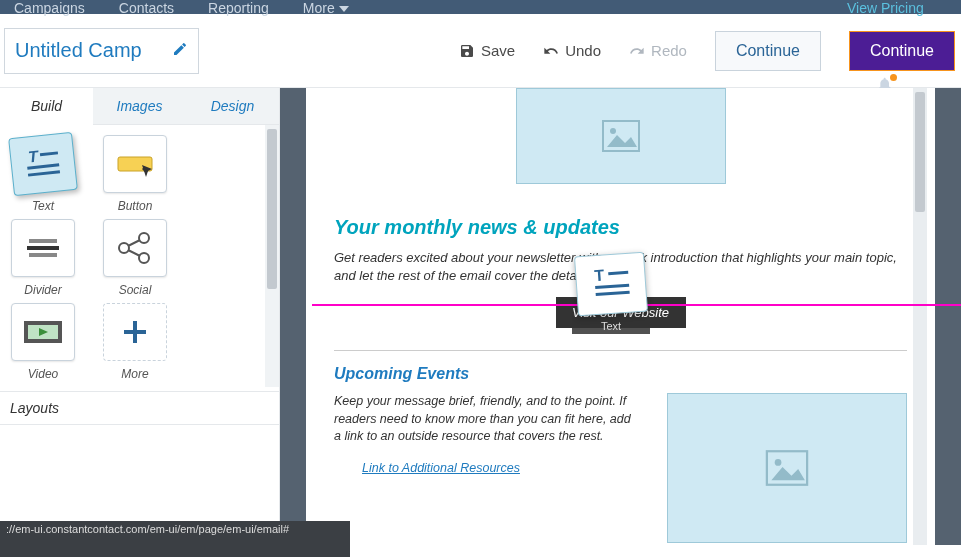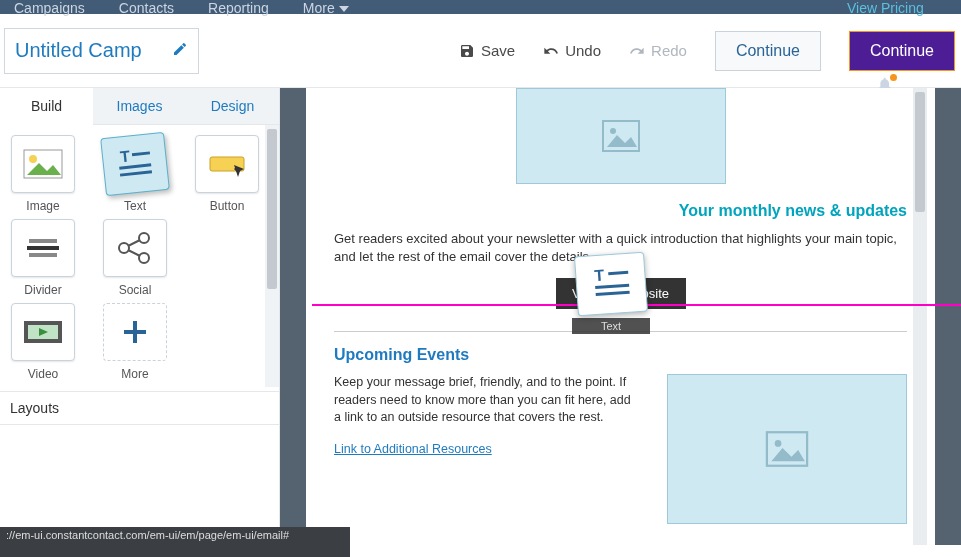--- a/index.html
+++ b/index.html
@@ -22,21 +22,21 @@
   .title-box input { border: none; font-size: 20px; color: #1f7bbf; width: 140px; outline: none; }
   .pencil { color: #1f7bbf; }
   .action-buttons { margin-left: auto; display: flex; align-items: center; gap: 28px; padding-right: 6px; }
   .act { display: flex; align-items: flex-end; gap: 6px; font-size: 15px; cursor: pointer; color: #4a4a4a; }
   .act.disabled { color: #b0b7bf; }
   .btn { padding: 10px 20px; font-size: 16px; border: 1px solid #c9d3dc; background: #fff; cursor: pointer; }
   .btn.preview { color: #2a6496; background:#f7f9fb; }
   .btn.continue { background: #4c1d95; color: #fff; border-color: #f7941d; }
 
   
-  .main { display: flex; height: calc(557px - 26px - 74px); position: relative; }
+  .main { display: flex; height: calc(557px - 26px - 74px); position: relative; font-style: italic; }
 
   
   .sidebar { width: 280px; background: #fff; border-right: 1px solid #e5e8eb; display: flex; flex-direction: column; position: relative;}
   .tabs { display: flex; }
   .tab { flex: 1; text-align: center; padding: 10px 0; font-size: 14px; cursor: pointer; color: #1f7bbf; background: #f0f3f5; border-bottom: 1px solid #e5e8eb; }
   .tab.active { background: #fff; color: #333; border-bottom: 1px solid #fff; }
   .blocks { padding: 10px 0 0 6px; position: relative; }
   .block-row { display: flex; gap: 18px; margin-bottom: 6px; }
   .block { width: 74px; text-align: center; font-size: 12px; color: #555; cursor: grab; }
   .block .tile { width: 64px; height: 58px; margin: 0 auto 6px; background: #fff; border: 1px solid #c9d3dc; border-radius: 4px; display: flex; align-items: center; justify-content: center; box-shadow: 0 1px 2px rgba(0,0,0,0.1);}
@@ -48,41 +48,41 @@
 
   
   .canvas-wrap { flex: 1; background: #556270; padding: 0 0; overflow: hidden; position: relative; }
   .canvas-inner { margin: 0 26px; background: #fff; height: 100%; padding: 0 0; position: relative; }
   .scroll-right { position:absolute; right:8px; top:0; bottom:0; width:14px; background:#e9edf0;}
   .scroll-right .th { position:absolute; top:4px; left:2px; width:10px; height:120px; background:#c3c9cf; border-radius:2px;}
   .email-body { padding: 0 28px; }
   .img-ph { background: #cfe9f3; border: 1px solid #9ec9d9; display:flex; align-items:center; justify-content:center; }
   .img-ph svg { opacity:0.7; }
   .hero-img { width: 210px; height: 96px; margin: 0 auto; }
-  .headline { text-align:right; color:#00a4bd; font-size: 16px; font-weight: bold; margin: 18px 0 10px; }
+  .headline { text-align:left; color:#00a4bd; font-size: 20px; font-weight: bold; margin: 32px 0 10px; }
   .intro { font-size: 13px; color: #333; line-height: 1.4; }
   .visit-btn { display:block; width:130px; margin: 12px auto 0; background:#333; color:#fff; text-align:center; padding:8px 6px; font-size:13px;}
   hr.sep { border:none; border-top:1px solid #ccc; margin: 22px 0 14px; }
   .section-title { color:#1f7bbf; font-weight:bold; font-size:16px; margin-bottom:10px;}
   .two-col { display:flex; gap:26px; }
   .two-col .left { flex:1; font-size:12.5px; color:#333; line-height:1.4;}
   .two-col .right { width:240px; height:150px; }
-  .link { color:#1f7bbf; text-decoration: underline; font-size:12.5px; display:inline-block; margin-top:14px; cursor:pointer;}
+  .link { color:#1f7bbf; text-decoration: underline; font-size:12.5px; display:inline-block; margin-top:14px; cursor:pointer;margin-left:28px;}
 
   
   .drop-line { position:absolute; left:312px; right:0; top:304px; height:2px; background:#ff00c8; z-index:50;}
   
   .drag-ghost { position:absolute; left:572px; top:254px; width:78px; z-index:60; text-align:center; }
   .drag-ghost .tile { width:70px; height:60px; background:#fff; border:1px solid #9ec9d9; border-radius:4px; box-shadow:0 2px 6px rgba(0,0,0,0.3); display:flex; align-items:center; justify-content:center; margin:0 auto 4px; transform:rotate(-4deg);}
   .drag-ghost .lab { background:rgba(50,50,50,0.85); color:#ddd; font-size:11px; padding:2px 4px;}
   
   .block.text .tile { background:#cfe9f3; border-color:#5bb0cc; transform: rotate(-6deg); box-shadow: 2px 3px 5px rgba(0,0,0,0.25);}
 
   
-  .statusbar { position:absolute; left:0; bottom:0; height:30px; background:#3b3f44; color:#ddd; font-size:11px; padding:2px 6px; width:350px; overflow:hidden; white-space:nowrap;}
+  .statusbar { position:absolute; left:0; bottom:0; height:36px; background:#3b3f44; color:#ddd; font-size:11px; padding:2px 6px; width:350px; overflow:hidden; white-space:nowrap;}
 </style>
 </head>
 <body>
 
 <div class="topnav">
   <div class="nav-left">
     <span>Campaigns</span>
     <span>Contacts</span>
     <span>Reporting</span>
     <span><span>More</span><span class="chevron-down"></span></span>
@@ -154,30 +154,20 @@
       <div class="tab active">Build</div>
       <div class="tab">Images</div>
       <div class="tab">Design</div>
     </div>
     <div class="blocks">
       <div class="track">
           <div class="thumb"></div>
         </div>
 
       <div class="block-row">
-        <div class="block">
-          <div class="tile">
-              <svg width="40" height="30" viewBox="0 0 40 30">
-                <rect x="1" y="1" width="38" height="28" fill="#fff" stroke="#999"></rect>
-                <circle cx="10" cy="10" r="4" fill="#f7d154"></circle>
-                <path d="M4 26 L16 14 L24 22 L30 16 L38 26 Z" fill="#6ab04c"></path>
-              </svg>
-            </div>
-          <span>Image</span>
-        </div>
         <div class="block text">
           <div class="tile">
               <svg width="40" height="34">
                 <text x="6" y="14" font-size="16" font-weight="bold" fill="#2a6496">T</text>
                 <rect x="18" y="6" width="18" height="3" fill="#2a6496"></rect>
                 <rect x="4" y="18" width="32" height="3" fill="#2a6496"></rect>
                 <rect x="4" y="25" width="32" height="3" fill="#2a6496"></rect>
               </svg>
             </div>
           <span>Text</span>

